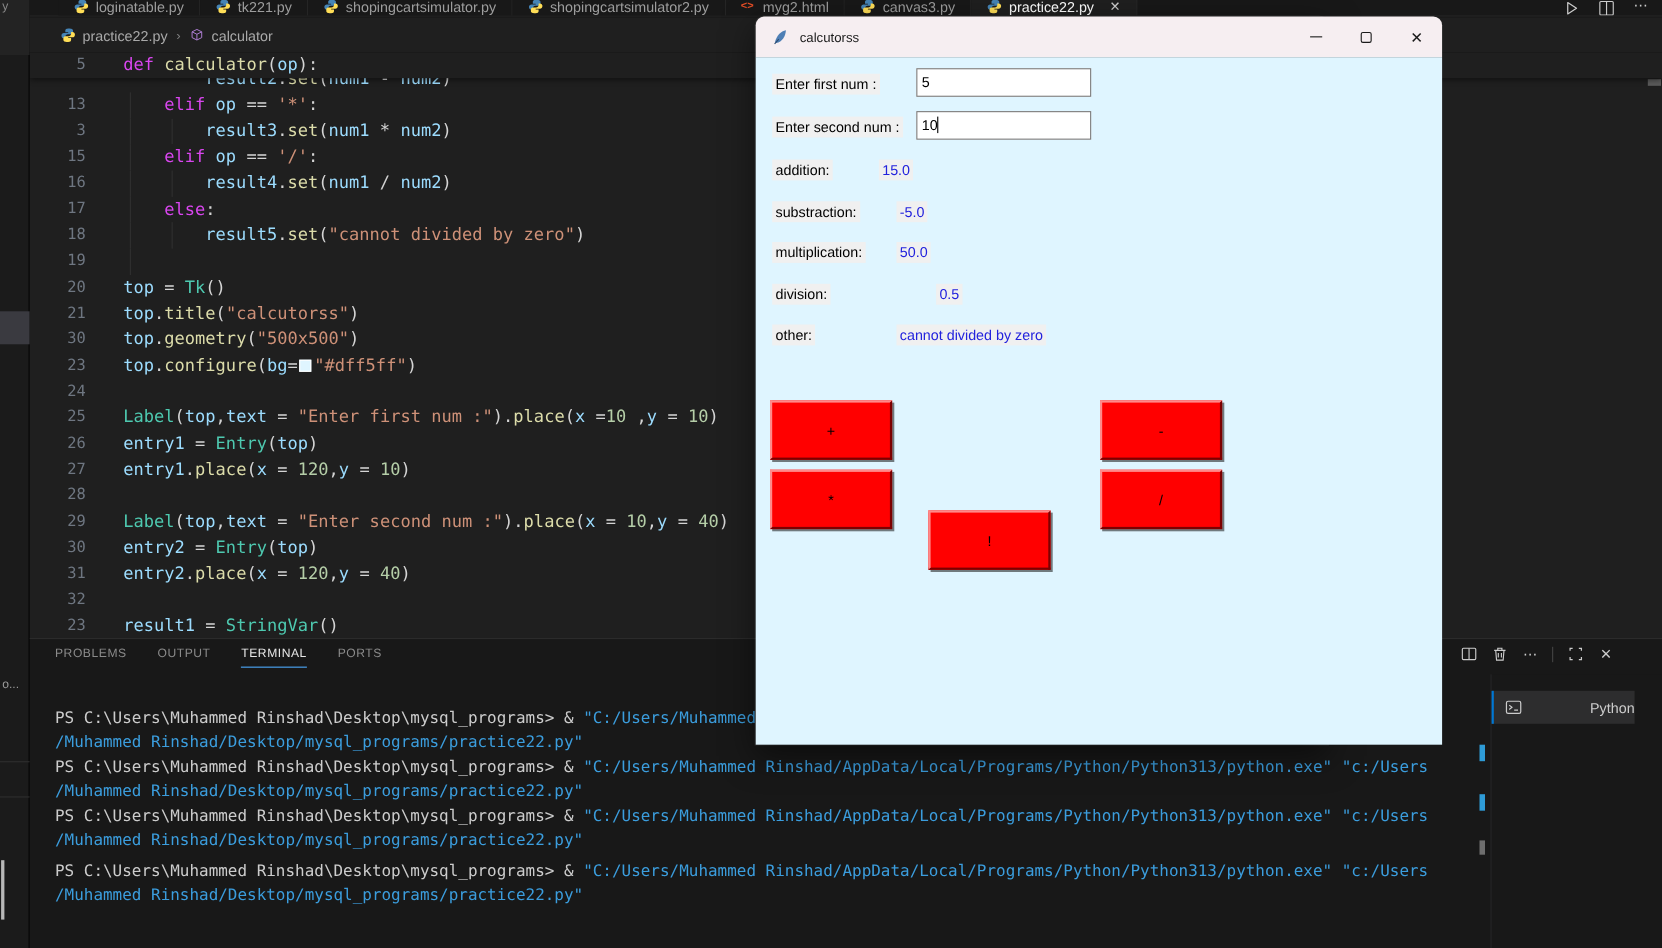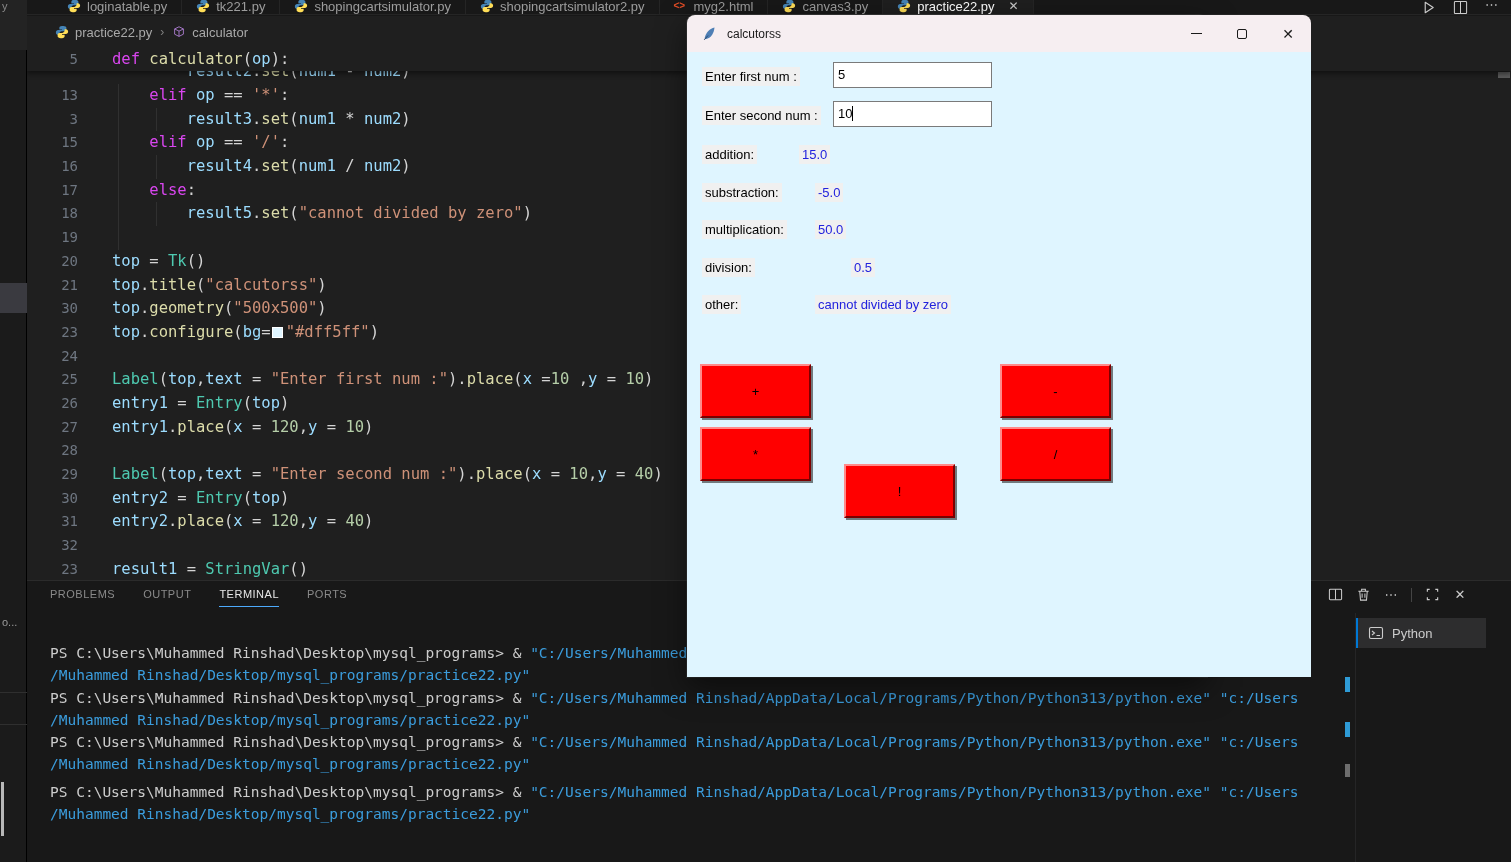--- a/index.html
+++ b/index.html
@@ -77,23 +77,23 @@
     font-family:"DejaVu Sans Mono", monospace; font-size:14.5px; }
   .tl { position:relative; height:22.3px; line-height:22.3px; white-space:pre; overflow:hidden; }
   .tl.gap { margin-top:5px; }
   .tw { color:#cccccc; } .tb { color:#3b9ddd; }
   #term-markers span { position:absolute; left:1318px; width:5px; display:block; }
   .mk1 { top:96px; height:15px; background:#2e9bd6; }
   .mk2 { top:141px; height:15px; background:#2e9bd6; }
   .mk3 { top:183px; height:13px; background:#6e6e6e; }
   #term-sidebar { position:absolute; left:1328px; top:32px; width:156px; height:250px;
     border-left:1px solid #252526; background:#181818; }
-  #py-item { position:absolute; left:0; top:5px; width:130px; height:30px;
+  #py-item { position:absolute; left:0; top:15px; width:130px; height:30px;
     background:#2d2d2e; border-left:2px solid #0078d4; display:flex; align-items:center;
-    gap:8px; padding-left:10px; color:#cccccc; font-size:13px; cursor:pointer; }
+    gap:8px; padding-left:10px; color:#cccccc; font-size:13px; cursor:pointer;justify-content:space-between; }
   #py-item .term-ic { width:16px; height:16px; }
 
   
   #tkwin { position:absolute; left:687px; top:15px; width:520px; height:662px;
     border-radius:8px 8px 0 0; box-shadow:0 10px 30px rgba(0,0,0,.5), 0 0 0 1px rgba(255,255,255,.08);
     z-index:50; }
   #tk-titlebar { position:absolute; left:0; top:0; width:624px; height:37px;
     background:#f6eef1; border-radius:8px 8px 0 0; display:flex; align-items:center; }
   #tk-titlebar .ticon { width:16px; height:16px; margin:0 10px 0 14px; }
   #tk-titlebar .ttl { font-size:12px; color:#1a1a1a; }

